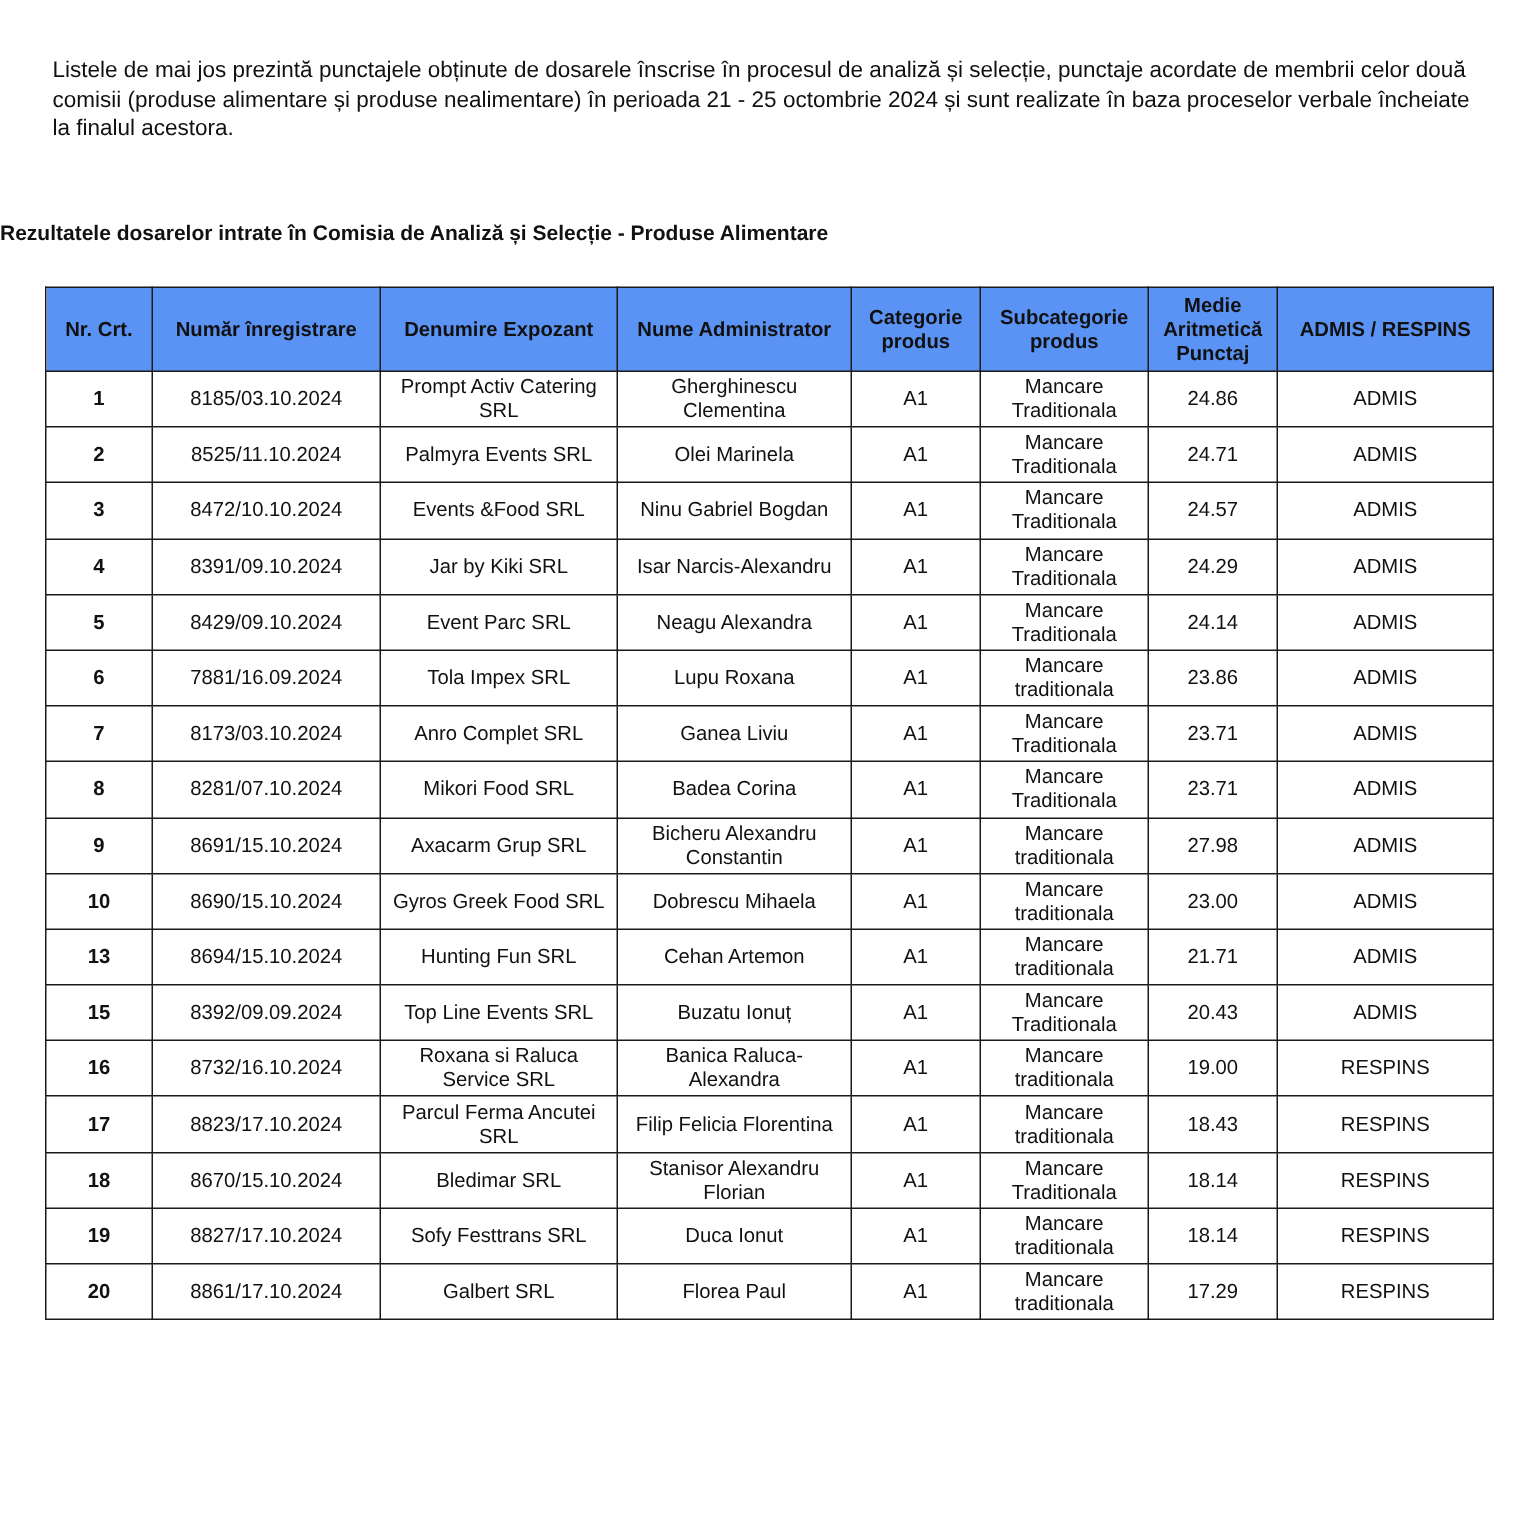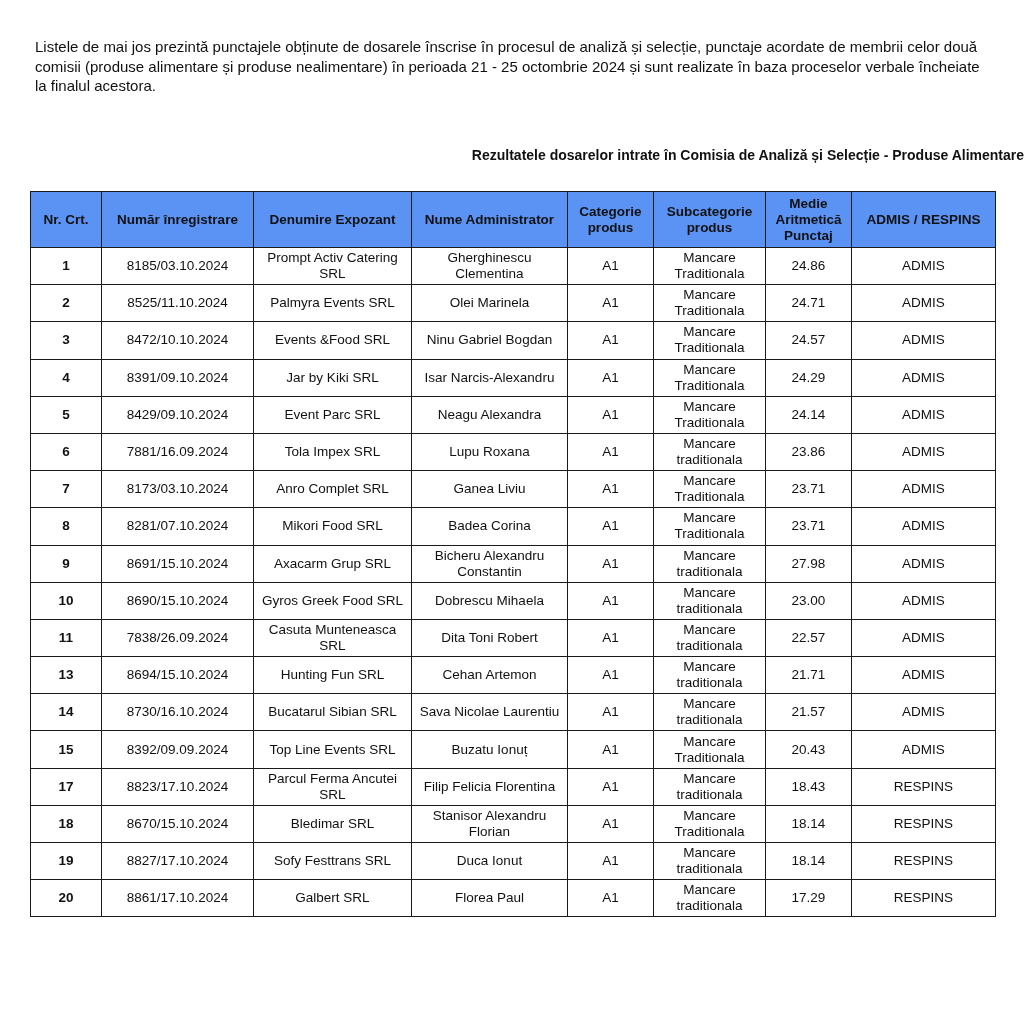--- a/index.html
+++ b/index.html
@@ -22,21 +22,21 @@
       width: 960px;
       font-size: 15px;
       line-height: 19.5px;
       margin: 0;
     }
     .table-title {
       position: absolute;
       left: 0;
       top: 147px;
       width: 1024px;
-      text-align: right;
+      text-align: left;
       font-size: 14px;
       font-weight: bold;
       margin: 0;
     }
     table.results {
       position: absolute;
       left: 30px;
       top: 191px;
       width: 965px;
       border-collapse: collapse;
@@ -188,60 +188,50 @@
         <td class="col-nr">10</td>
         <td>8690/15.10.2024</td>
         <td>Gyros Greek Food SRL</td>
         <td>Dobrescu Mihaela</td>
         <td>A1</td>
         <td>Mancare traditionala</td>
         <td>23.00</td>
         <td>ADMIS</td>
       </tr>
       <tr>
-        <td class="col-nr">11</td>
-        <td>7838/26.09.2024</td>
-        <td>Casuta Munteneasca SRL</td>
-        <td>Dita Toni Robert</td>
-        <td>A1</td>
-        <td>Mancare traditionala</td>
-        <td>22.57</td>
-        <td>ADMIS</td>
-      </tr>
-      <tr>
         <td class="col-nr">13</td>
         <td>8694/15.10.2024</td>
         <td>Hunting Fun SRL</td>
         <td>Cehan Artemon</td>
         <td>A1</td>
         <td>Mancare traditionala</td>
         <td>21.71</td>
         <td>ADMIS</td>
       </tr>
       <tr>
-        <td class="col-nr">14</td>
-        <td>8730/16.10.2024</td>
-        <td>Bucatarul Sibian SRL</td>
-        <td>Sava Nicolae Laurentiu</td>
-        <td>A1</td>
-        <td>Mancare traditionala</td>
-        <td>21.57</td>
-        <td>ADMIS</td>
-      </tr>
-      <tr>
         <td class="col-nr">15</td>
         <td>8392/09.09.2024</td>
         <td>Top Line Events SRL</td>
         <td>Buzatu Ionuț</td>
         <td>A1</td>
         <td>Mancare Traditionala</td>
         <td>20.43</td>
         <td>ADMIS</td>
       </tr>
       <tr>
+        <td class="col-nr">16</td>
+        <td>8732/16.10.2024</td>
+        <td>Roxana si Raluca Service SRL</td>
+        <td>Banica Raluca-Alexandra</td>
+        <td>A1</td>
+        <td>Mancare traditionala</td>
+        <td>19.00</td>
+        <td>RESPINS</td>
+      </tr>
+      <tr>
         <td class="col-nr">17</td>
         <td>8823/17.10.2024</td>
         <td>Parcul Ferma Ancutei SRL</td>
         <td>Filip Felicia Florentina</td>
         <td>A1</td>
         <td>Mancare traditionala</td>
         <td>18.43</td>
         <td>RESPINS</td>
       </tr>
       <tr>

